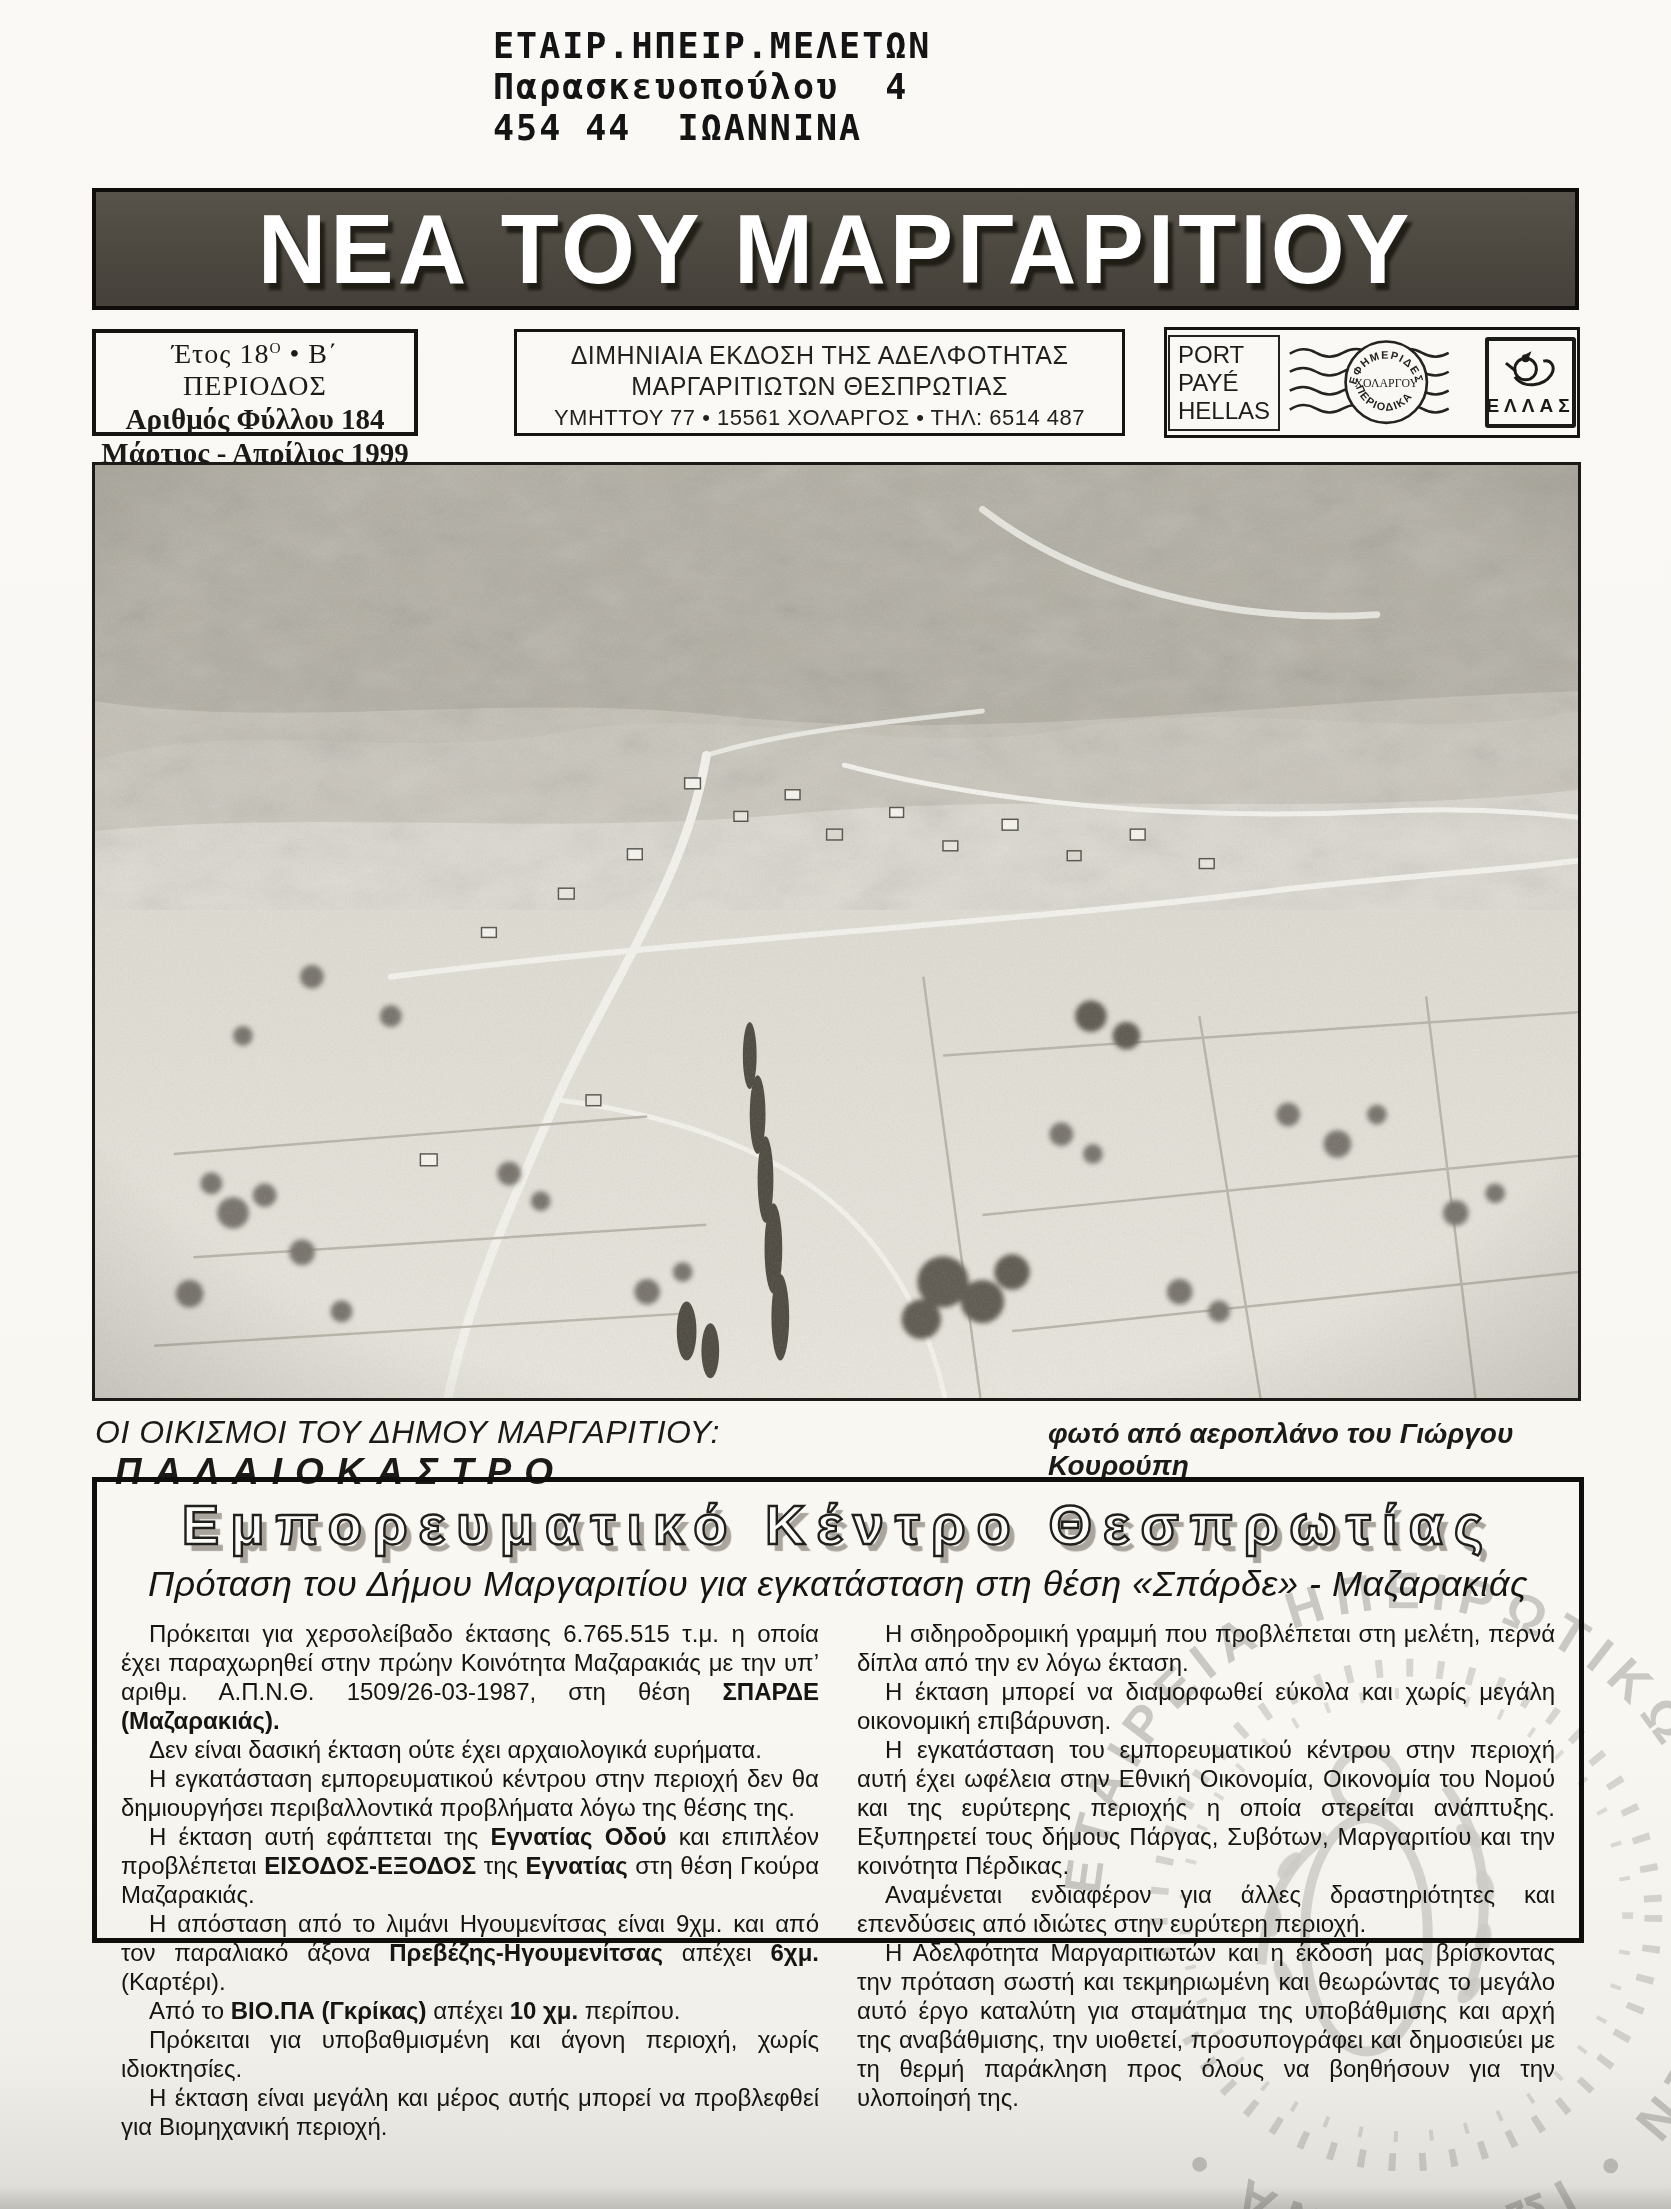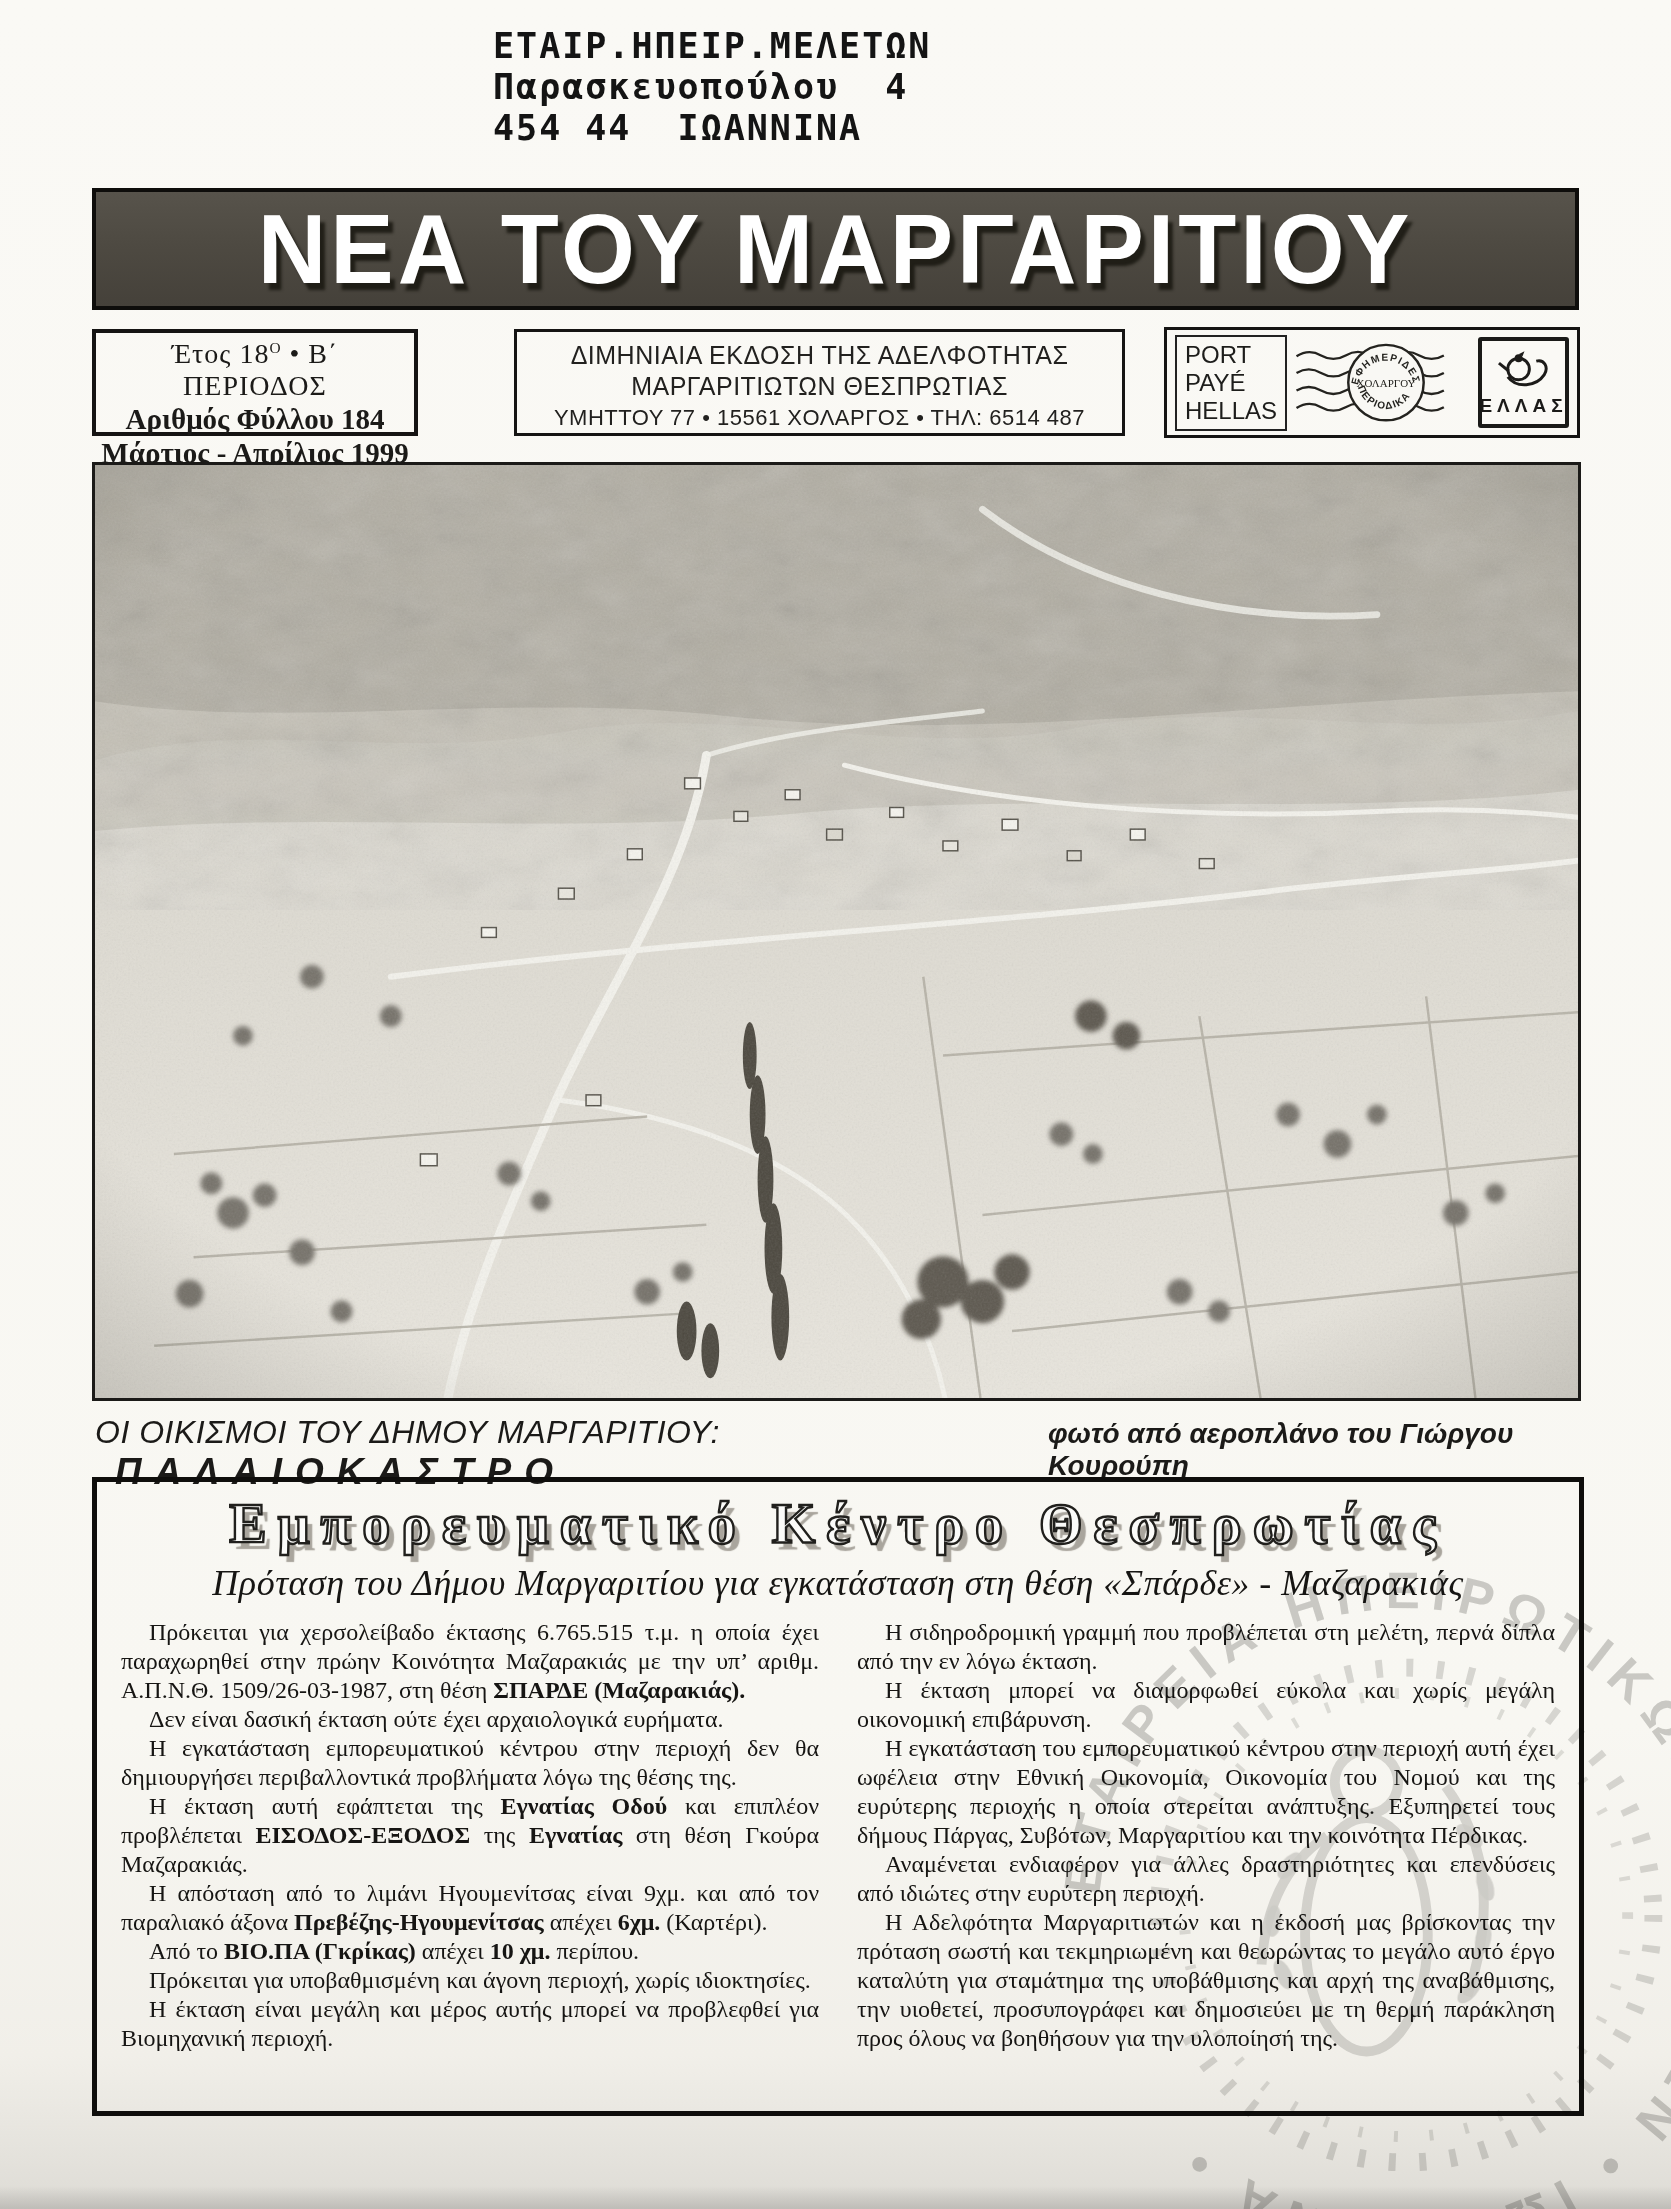--- a/index.html
+++ b/index.html
@@ -23,39 +23,39 @@
              border:4px solid #151413;text-align:center;padding-top:5px;
              font-family:"Liberation Serif",serif;}
   .issue-line1{font-size:28px;letter-spacing:1px;}
   .issue-line1 sup{font-size:0.55em;vertical-align:super;}
   .issue-line2,.issue-line3{font-size:29px;font-weight:700;line-height:34px;}
   .publisher-box{position:absolute;left:514px;top:329px;width:611px;height:107px;box-sizing:border-box;
                  border:3px solid #151413;text-align:center;padding-top:8px;}
   .publisher-box .pl{font-size:25px;line-height:31px;letter-spacing:0.5px;color:#22211f;}
   .publisher-box .pl3{font-size:22px;}
   .postage-box{position:absolute;left:1164px;top:327px;width:416px;height:111px;box-sizing:border-box;
-               border:3px solid #151413;display:flex;align-items:center;gap:6px;padding:0 8px;}
+               border:3px solid #151413;display:flex;align-items:center;gap:6px;padding:0 1px;}
   .portpaye{border:2px solid #222;padding:4px 8px;font-size:24px;line-height:28px;color:#1d1d1b;}
   .cancellation{flex:1;}
   .hellas-stamp{width:91px;height:91px;border:4px solid #1a1a18;box-sizing:border-box;border-radius:3px;
                 display:flex;flex-direction:column;align-items:center;justify-content:center;background:#faf9f5;}
   .hellas-stamp .lbl{font-size:19px;font-weight:700;letter-spacing:5px;margin-top:2px;}
   
   .photo-frame{position:absolute;left:92px;top:462px;width:1489px;height:939px;box-sizing:border-box;
                border:3px solid #1b1a18;background:#e3e0d9;}
   .photo-frame svg{display:block;width:100%;height:100%;}
   
   .caption-row{position:absolute;left:95px;top:1414px;width:1485px;display:flex;
                justify-content:space-between;align-items:baseline;}
   .caption-left{font-size:32px;font-weight:400;font-style:italic;letter-spacing:0.5px;}
   .caption-title{font-size:37px;font-weight:700;font-style:italic;letter-spacing:13px;margin-left:20px;}
   .caption-right{font-size:28px;font-weight:700;font-style:italic;}
   
-  .article-box{position:absolute;left:92px;top:1477px;width:1492px;height:639px;box-sizing:border-box;
-               border:5px solid #0f0e0c;padding:6px 24px 8px;z-index:2;font-family:Liberation Serif, serif;}
+  .article-box{position:absolute;left:92px;top:1477px;width:1492px;height:466px;box-sizing:border-box;
+               border:5px solid #0f0e0c;padding:6px 24px 8px;z-index:2;}
   .headline{margin:4px 0 2px;text-align:center;font-size:56px;font-weight:700;letter-spacing:11px;
             color:#fbfbf9;-webkit-text-stroke:2.4px #21201d;
             text-shadow:6px 7px 1px #a9a59d;}
   .subheadline{text-align:center;font-size:36px;font-style:italic;font-weight:500;margin:6px 0 14px;
                letter-spacing:0.5px;color:#161513;}
   .columns{display:flex;gap:38px;}
   .col{flex:1;font-size:24px;line-height:29px;text-align:justify;color:#161513;}
   .col p{margin:0;text-indent:28px;}
   .col b{font-weight:700;}
   

